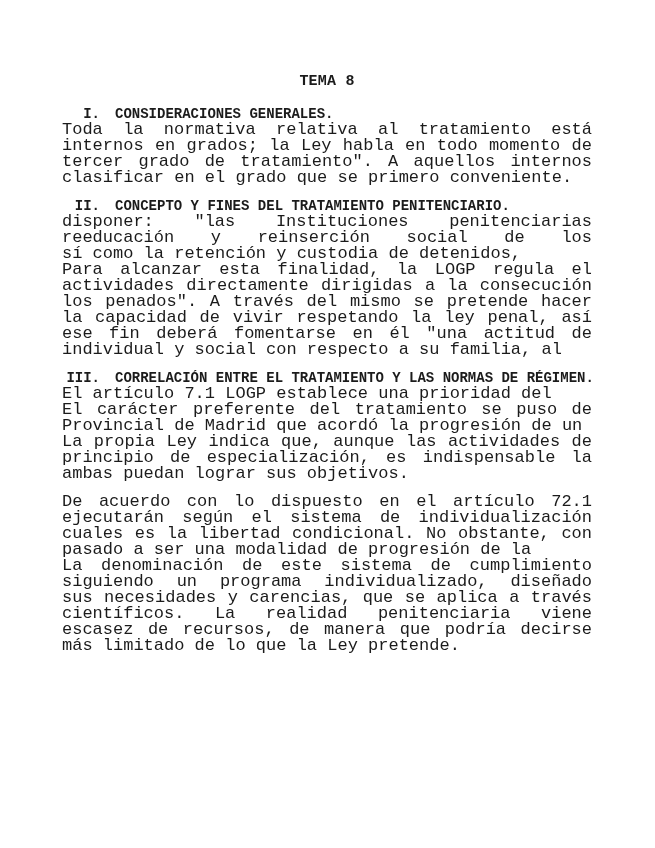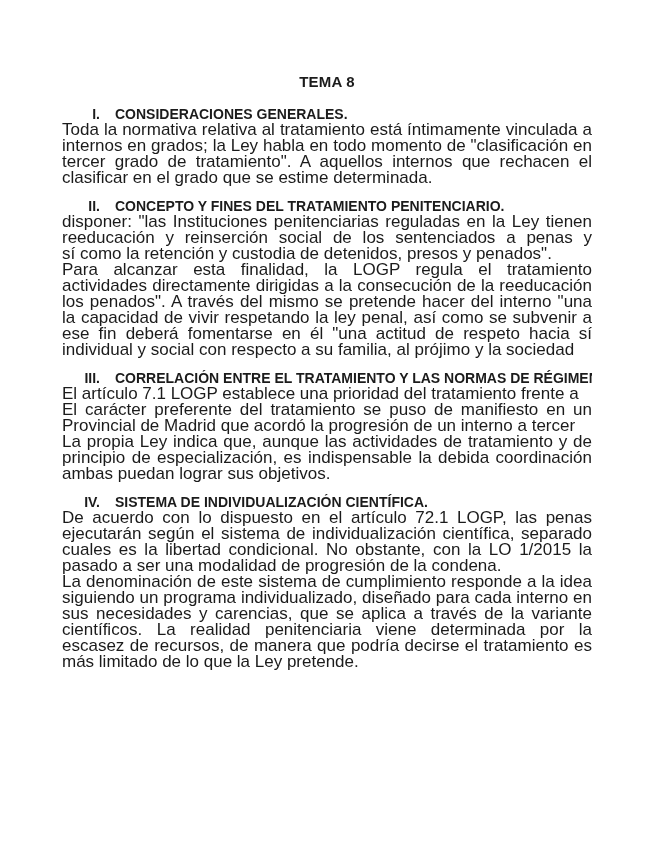--- a/index.html
+++ b/index.html
@@ -6,21 +6,21 @@
     margin: 0;
     padding: 0;
     background: #ffffff;
   }
   .page {
     position: relative;
     width: 655px;
     height: 848px;
     background: #ffffff;
     overflow: hidden;
-    font-family: Liberation Sans, sans-serif;
+    font-family: Liberation Mono, monospace;
     color: #1b1b1b;
   }
   .content {
     position: absolute;
     left: 62px;
     top: 74px;
     width: 530px;
   }
   .doc-title {
     font-size: 15px;
@@ -67,21 +67,21 @@
 <div class="page">
   <div class="content">
     <div class="doc-title">TEMA 8</div>
     <div id="sections">
         <div class="section">
           <div class="heading"><span class="num">I.</span><span class="htext">CONSIDERACIONES GENERALES.</span></div>
           <div>
             <div class="pline">Toda la normativa relativa al tratamiento está íntimamente vinculada a la clasificación de los</div>
             <div class="pline">internos en grados; la Ley habla en todo momento de "clasificación en primero, segundo o</div>
             <div class="pline">tercer grado de tratamiento". A aquellos internos que rechacen el tratamiento se les podrá</div>
-            <div class="pline last">clasificar en el grado que se estime determinada.</div>
+            <div class="pline last">clasificar en el grado que se primero conveniente.</div>
           </div>
         </div>
         <div class="section">
           <div class="heading"><span class="num">II.</span><span class="htext">CONCEPTO Y FINES DEL TRATAMIENTO PENITENCIARIO.</span></div>
           <div>
             <div class="pline">disponer: "las Instituciones penitenciarias reguladas en la Ley tienen como fin primordial la</div>
             <div class="pline">reeducación y reinserción social de los sentenciados a penas y medidas privativas de libertad,</div>
             <div class="pline last">sí como la retención y custodia de detenidos, presos y penados".</div>
           </div>
           <div>
@@ -102,21 +102,20 @@
             <div class="pline">El carácter preferente del tratamiento se puso de manifiesto en un Auto de la Audiencia</div>
             <div class="pline last">Provincial de Madrid que acordó la progresión de un interno a tercer grado.</div>
           </div>
           <div>
             <div class="pline">La propia Ley indica que, aunque las actividades de tratamiento y de régimen se rigen por ese</div>
             <div class="pline">principio de especialización, es indispensable la debida coordinación entre las mismas para que</div>
             <div class="pline last">ambas puedan lograr sus objetivos.</div>
           </div>
         </div>
         <div class="section">
-          <div class="heading"><span class="num">IV.</span><span class="htext">SISTEMA DE INDIVIDUALIZACIÓN CIENTÍFICA.</span></div>
           <div>
             <div class="pline">De acuerdo con lo dispuesto en el artículo 72.1 LOGP, las penas privativas de libertad se</div>
             <div class="pline">ejecutarán según el sistema de individualización científica, separado en grados, el último de los</div>
             <div class="pline">cuales es la libertad condicional. No obstante, con la LO 1/2015 la libertad condicional ha</div>
             <div class="pline last">pasado a ser una modalidad de progresión de la condena.</div>
           </div>
           <div>
             <div class="pline">La denominación de este sistema de cumplimiento responde a la idea de una ejecución</div>
             <div class="pline">siguiendo un programa individualizado, diseñado para cada interno en particular en función de</div>
             <div class="pline">sus necesidades y carencias, que se aplica a través de la variante utilización de métodos</div>

